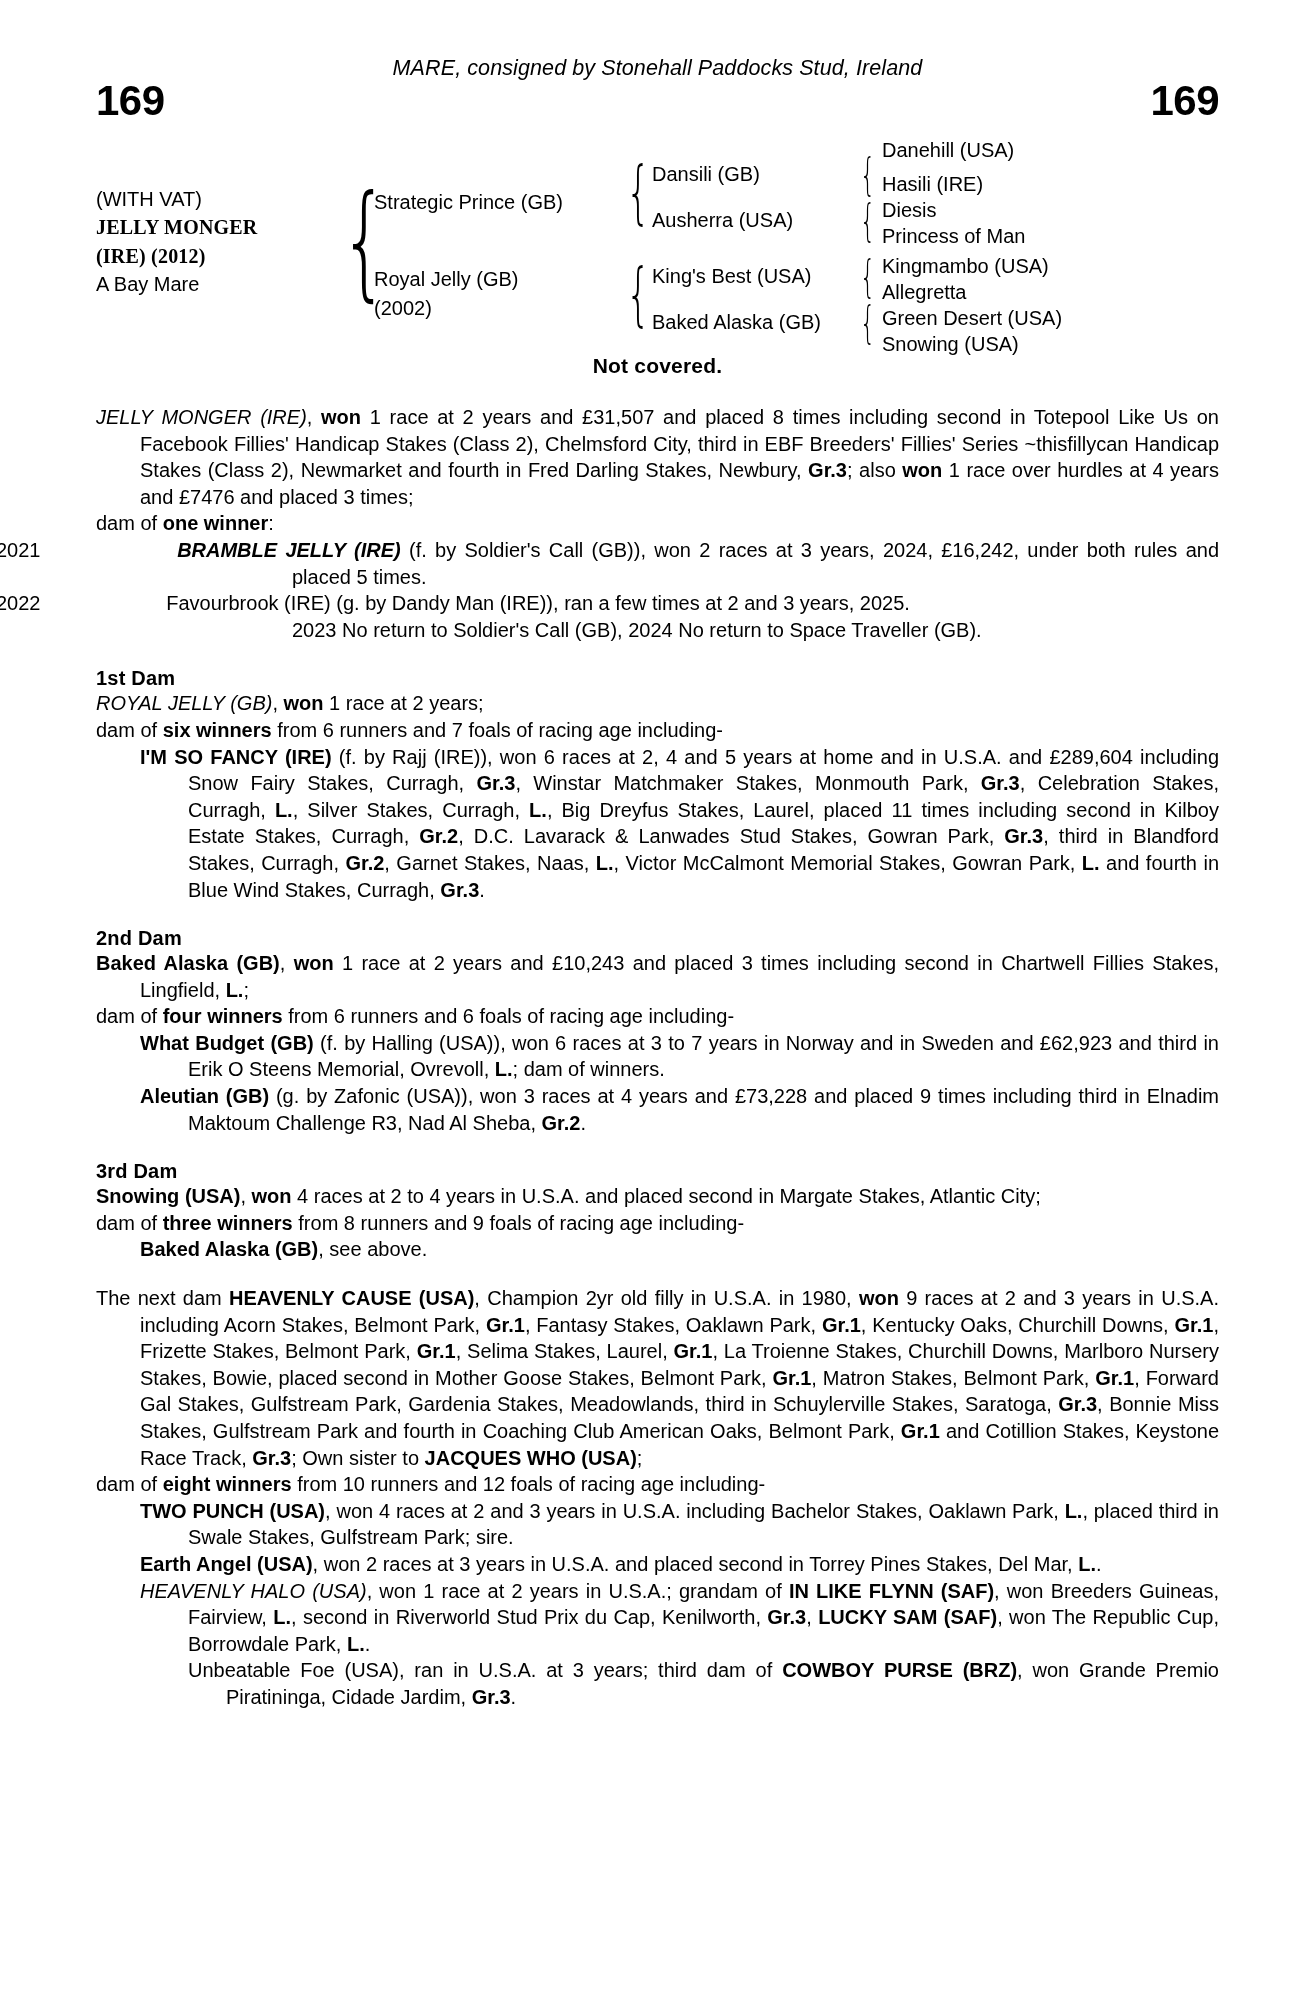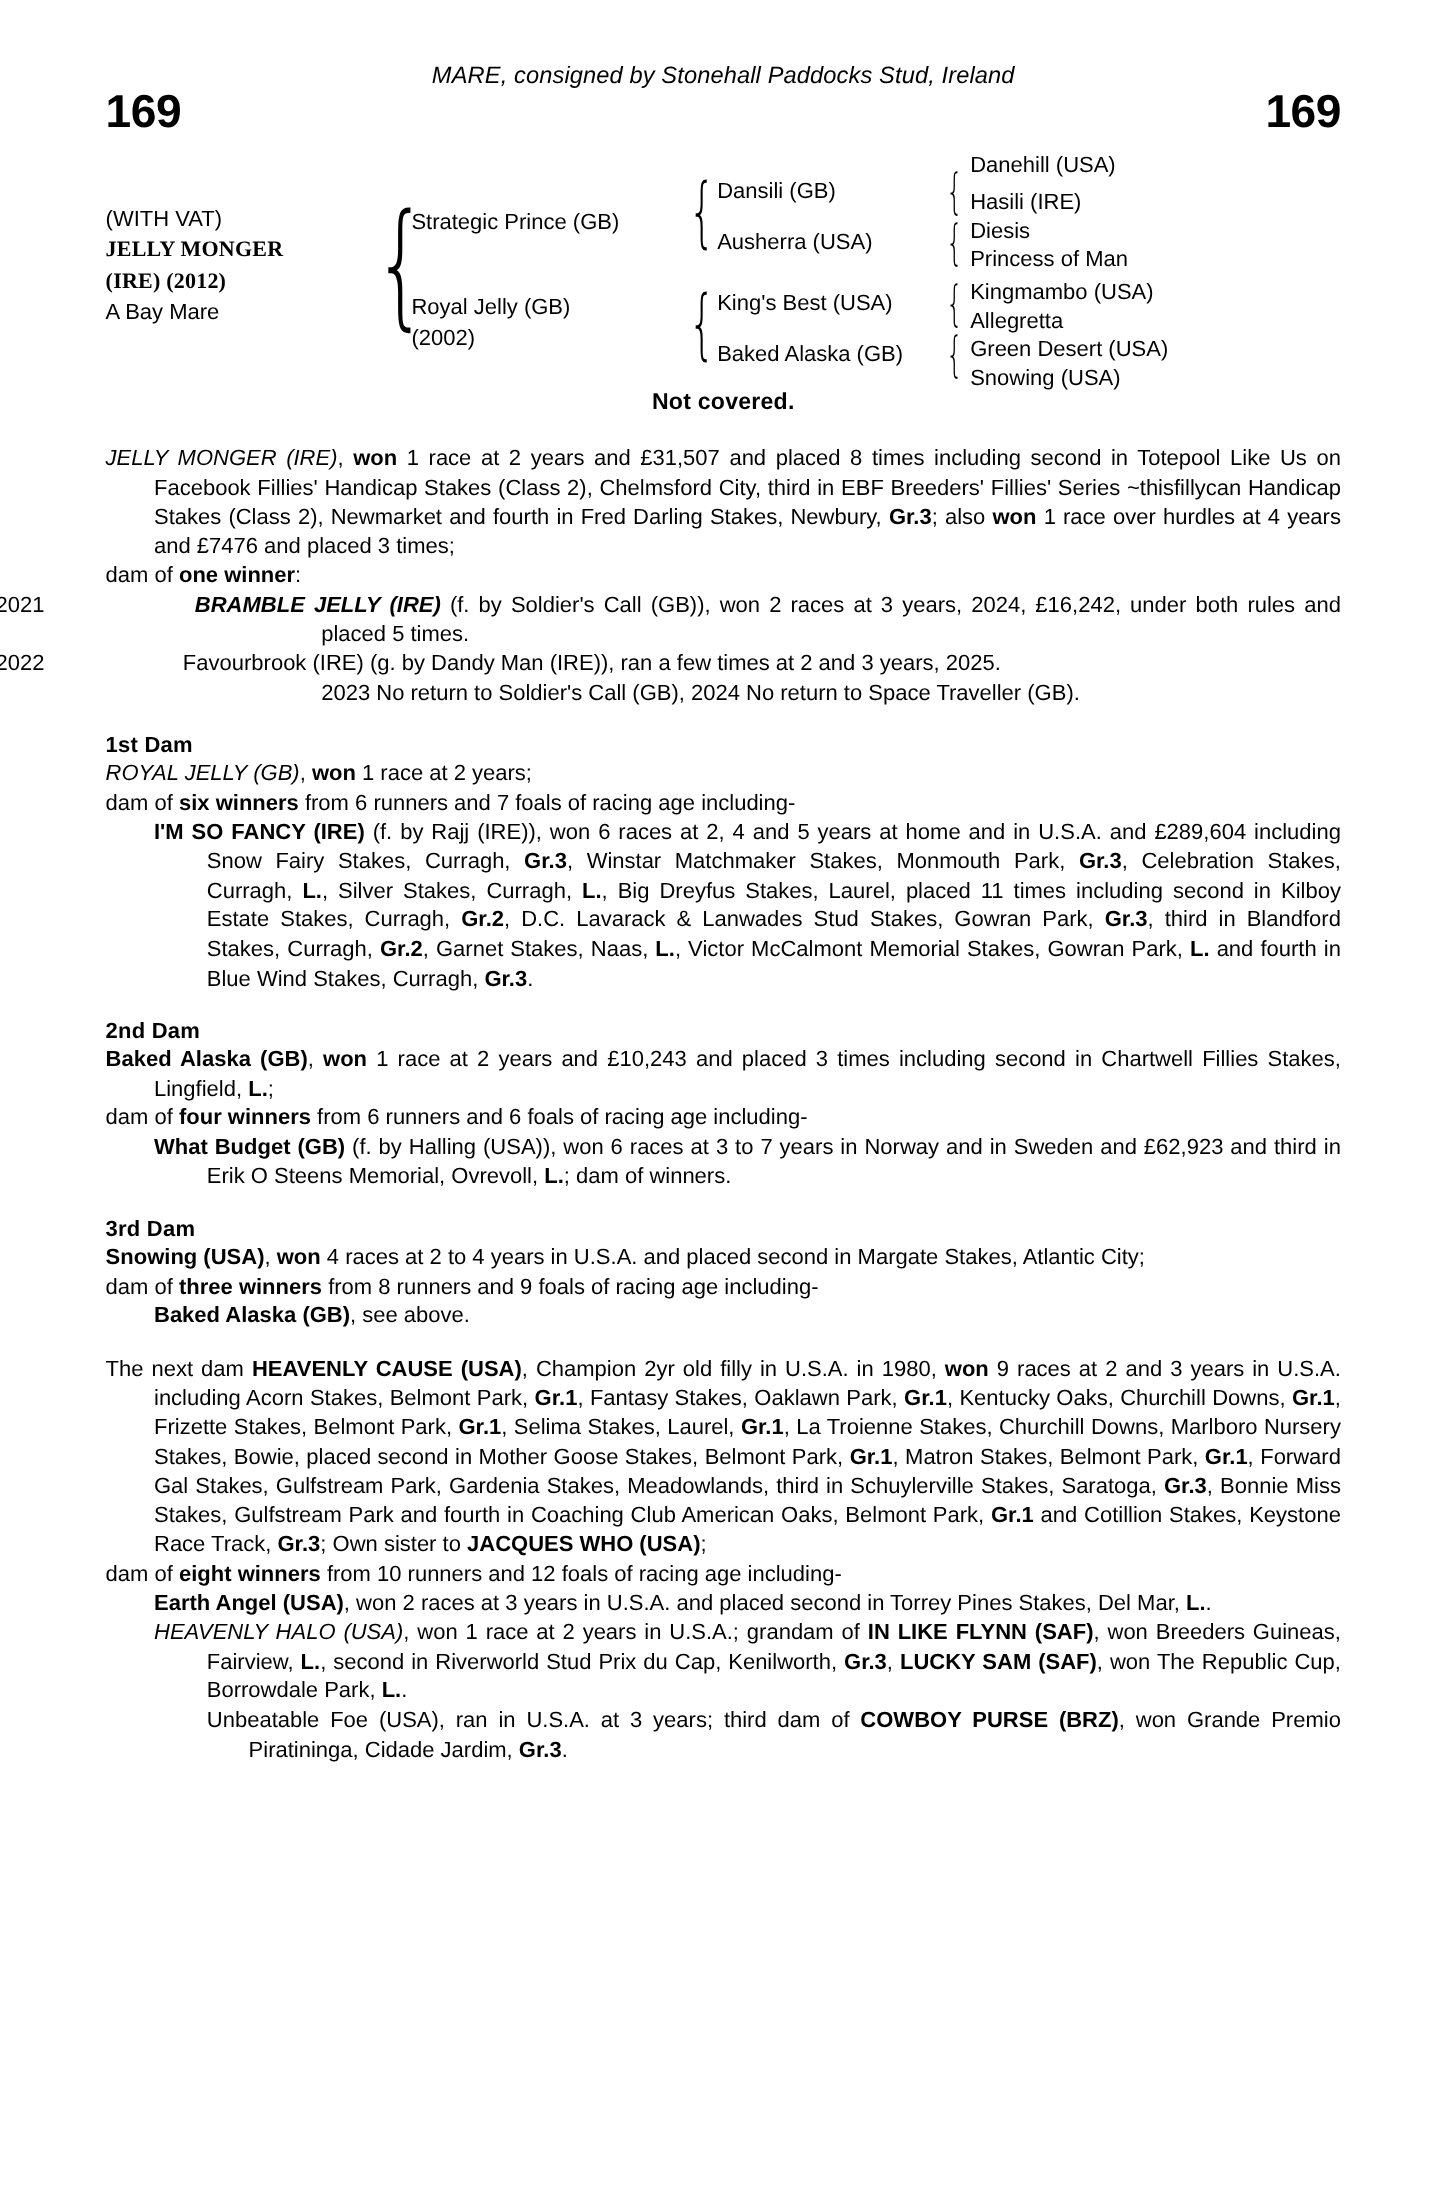--- a/index.html
+++ b/index.html
@@ -226,35 +226,37 @@
   <div class="block hang-2"><b>I'M SO FANCY (IRE)</b><span> (f. by Rajj (IRE)), won 6 races at 2, 4 and 5 years at home and in U.S.A. and £289,604 including Snow Fairy Stakes, Curragh, </span><b>Gr.3</b><span>, Winstar Matchmaker Stakes, Monmouth Park, </span><b>Gr.3</b><span>, Celebration Stakes, Curragh, </span><b>L.</b><span>, Silver Stakes, Curragh, </span><b>L.</b><span>, Big Dreyfus Stakes, Laurel, placed 11 times including second in Kilboy Estate Stakes, Curragh, </span><b>Gr.2</b><span>, D.C. Lavarack &amp; Lanwades Stud Stakes, Gowran Park, </span><b>Gr.3</b><span>, third in Blandford Stakes, Curragh, </span><b>Gr.2</b><span>, Garnet Stakes, Naas, </span><b>L.</b><span>, Victor McCalmont Memorial Stakes, Gowran Park, </span><b>L.</b><span> and fourth in Blue Wind Stakes, Curragh, </span><b>Gr.3</b><span>.</span></div>
 
   <div class="sec-head">2nd Dam</div>
 
   <div class="block hang-1"><b>Baked Alaska (GB)</b><span>, </span><b>won</b><span> 1 race at 2 years and £10,243 and placed 3 times including second in Chartwell Fillies Stakes, Lingfield, </span><b>L.</b><span>;</span></div>
 
   <div class="block"><span>dam of </span><b>four winners</b><span> from 6 runners and 6 foals of racing age including-</span></div>
 
   <div class="block hang-2"><b>What Budget (GB)</b><span> (f. by Halling (USA)), won 6 races at 3 to 7 years in Norway and in Sweden and £62,923 and third in Erik O Steens Memorial, Ovrevoll, </span><b>L.</b><span>; dam of winners.</span></div>
 
+  <div class="block hang-2"><b>Aleutian (GB)</b><span> (g. by Zafonic (USA)), won 3 races at 4 years and £73,228 and placed 9 times including third in Elnadim Maktoum Challenge R3, Nad Al Sheba, </span><b>Gr.2</b><span>.</span></div>
 
   <div class="sec-head">3rd Dam</div>
 
   <div class="block hang-1"><b>Snowing (USA)</b><span>, </span><b>won</b><span> 4 races at 2 to 4 years in U.S.A. and placed second in Margate Stakes, Atlantic City;</span></div>
 
   <div class="block"><span>dam of </span><b>three winners</b><span> from 8 runners and 9 foals of racing age including-</span></div>
 
   <div class="block hang-2"><b>Baked Alaska (GB)</b><span>, see above.</span></div>
 
   <div class="gap"></div>
 
   <div class="block hang-1"><span>The next dam </span><b>HEAVENLY CAUSE (USA)</b><span>, Champion 2yr old filly in U.S.A. in 1980, </span><b>won</b><span> 9 races at 2 and 3 years in U.S.A. including Acorn Stakes, Belmont Park, </span><b>Gr.1</b><span>, Fantasy Stakes, Oaklawn Park, </span><b>Gr.1</b><span>, Kentucky Oaks, Churchill Downs, </span><b>Gr.1</b><span>, Frizette Stakes, Belmont Park, </span><b>Gr.1</b><span>, Selima Stakes, Laurel, </span><b>Gr.1</b><span>, La Troienne Stakes, Churchill Downs, Marlboro Nursery Stakes, Bowie, placed second in Mother Goose Stakes, Belmont Park, </span><b>Gr.1</b><span>, Matron Stakes, Belmont Park, </span><b>Gr.1</b><span>, Forward Gal Stakes, Gulfstream Park, Gardenia Stakes, Meadowlands, third in Schuylerville Stakes, Saratoga, </span><b>Gr.3</b><span>, Bonnie Miss Stakes, Gulfstream Park and fourth in Coaching Club American Oaks, Belmont Park, </span><b>Gr.1</b><span> and Cotillion Stakes, Keystone Race Track, </span><b>Gr.3</b><span>; Own sister to </span><b>JACQUES WHO (USA)</b><span>;</span></div>
 
   <div class="block"><span>dam of </span><b>eight winners</b><span> from 10 runners and 12 foals of racing age including-</span></div>
 
+  <div class="block hang-2"><b>TWO PUNCH (USA)</b><span>, won 4 races at 2 and 3 years in U.S.A. including Bachelor Stakes, Oaklawn Park, </span><b>L.</b><span>, placed third in Swale Stakes, Gulfstream Park; sire.</span></div>
 
   <div class="block hang-2"><b>Earth Angel (USA)</b><span>, won 2 races at 3 years in U.S.A. and placed second in Torrey Pines Stakes, Del Mar, </span><b>L.</b><span>.</span></div>
 
   <div class="block hang-2"><i>HEAVENLY HALO (USA)</i><span>, won 1 race at 2 years in U.S.A.; grandam of </span><b>IN LIKE FLYNN (SAF)</b><span>, won Breeders Guineas, Fairview, </span><b>L.</b><span>, second in Riverworld Stud Prix du Cap, Kenilworth, </span><b>Gr.3</b><span>, </span><b>LUCKY SAM (SAF)</b><span>, won The Republic Cup, Borrowdale Park, </span><b>L.</b><span>.</span></div>
 
   <div class="block hang-3"><span>Unbeatable Foe (USA), ran in U.S.A. at 3 years; third dam of </span><b>COWBOY PURSE (BRZ)</b><span>, won Grande Premio Piratininga, Cidade Jardim, </span><b>Gr.3</b><span>.</span></div>
 
 </div>
 
 </body></html>

